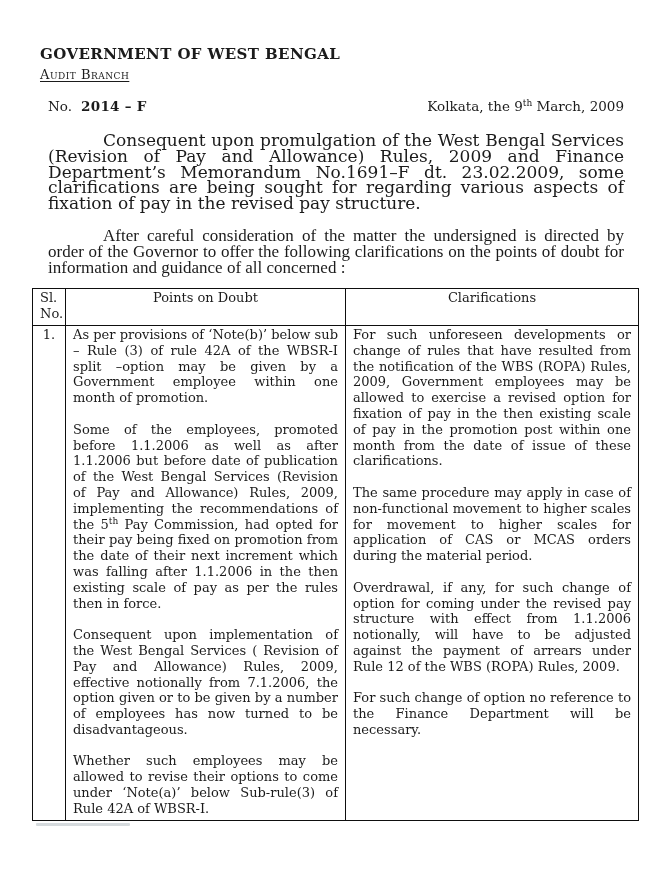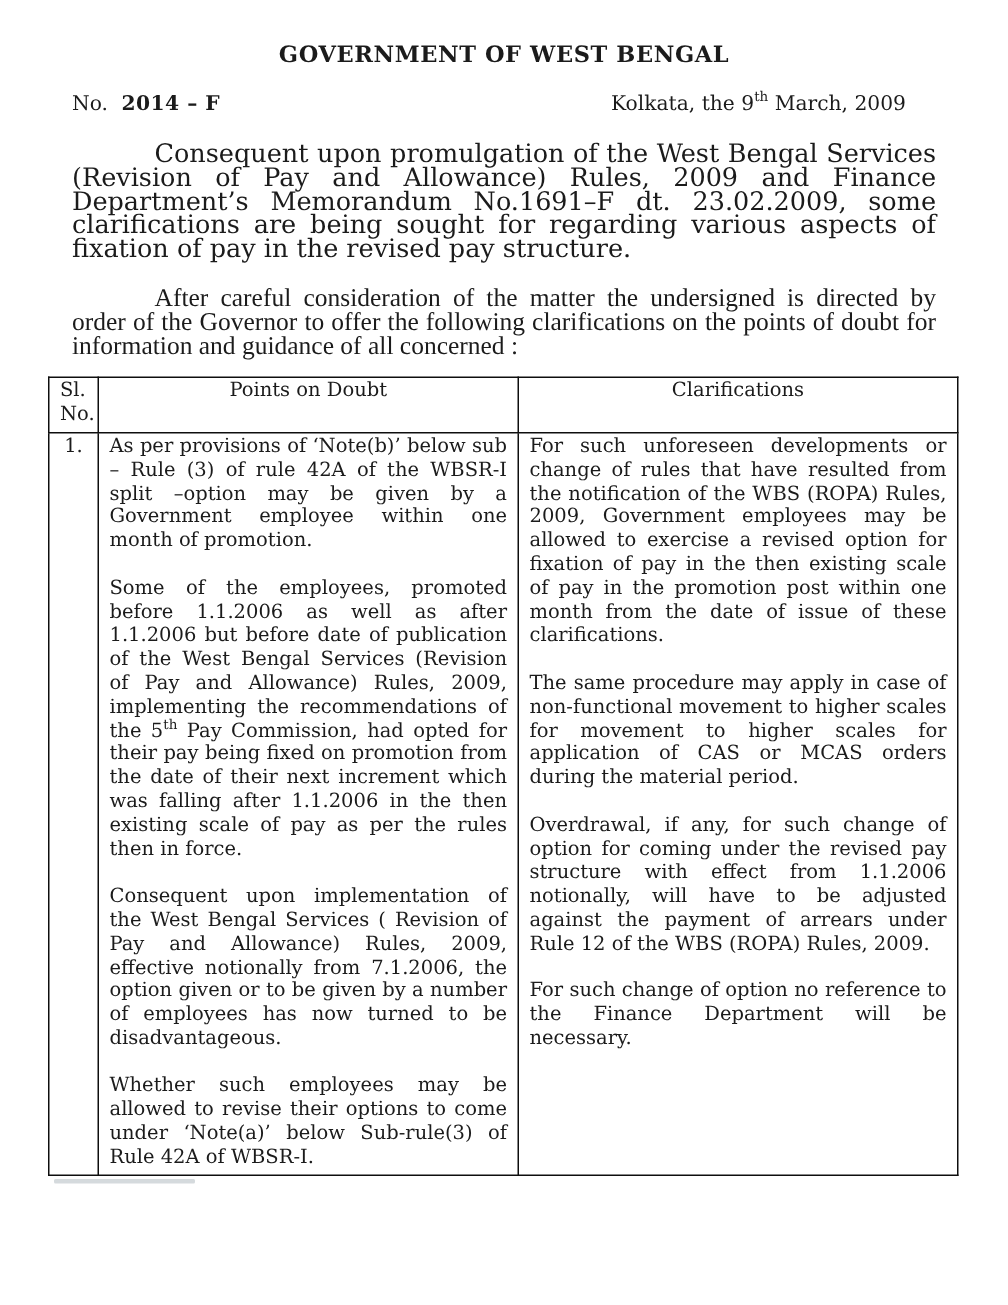--- a/index.html
+++ b/index.html
@@ -6,29 +6,29 @@
   body {
     width: 672px; height: 870px;
     background: #ffffff;
     font-family: "DejaVu Serif", serif;
     color: #1b1b1b;
     overflow: hidden;
   }
   .page { position: relative; width: 672px; height: 870px; }
 
   
-  .letterhead { text-align: center; padding-top: 27px; }
+  .letterhead { text-align: left; padding-top: 45px; margin-left: 40px; }
   .gov-title { font-size: 15px; font-weight: bold; letter-spacing: 0.4px; }
   .dept-title { font-size: 13px; font-weight: bold; font-variant: small-caps; letter-spacing: 0.3px; margin-top: 3px; }
   .branch-title { font-size: 13px; font-variant: small-caps; letter-spacing: 0.5px; text-decoration: underline; text-underline-offset: 2px; margin-top: 4px; }
 
   
   .ref-line {
     display: flex; justify-content: space-between; align-items: flex-end;
-    margin: 16px 68px 0 48px; font-size: 13.5px;
+    margin: 16px 48px 0 48px; font-size: 13.5px;
   }
   .memo-number { font-weight: bold; margin-left: 9px; letter-spacing: 0.3px; }
 
   
   .memo-title {
     text-align: center; margin-top: 19px;
     font-size: 15.5px; font-weight: bold; letter-spacing: 1.2px;
     text-decoration: underline; text-underline-offset: 3px;
   }
 
@@ -70,20 +70,21 @@
     background: #c7cdd2; opacity: 0.75; border-radius: 1px;
   }
 </style>
 </head>
 <body>
 
 <div class="page">
 
   <div class="letterhead">
     <div class="gov-title">GOVERNMENT OF WEST BENGAL</div>
+    <div class="branch-title">Audit Branch</div>
   </div>
 
   <div class="ref-line">
     <span>
       <span>No.</span><span class="memo-number">2014 – F</span>
     </span>
     <span>
       <span>Kolkata, the 9</span><sup>th</sup><span> March, 2009</span>
     </span>
   </div>

